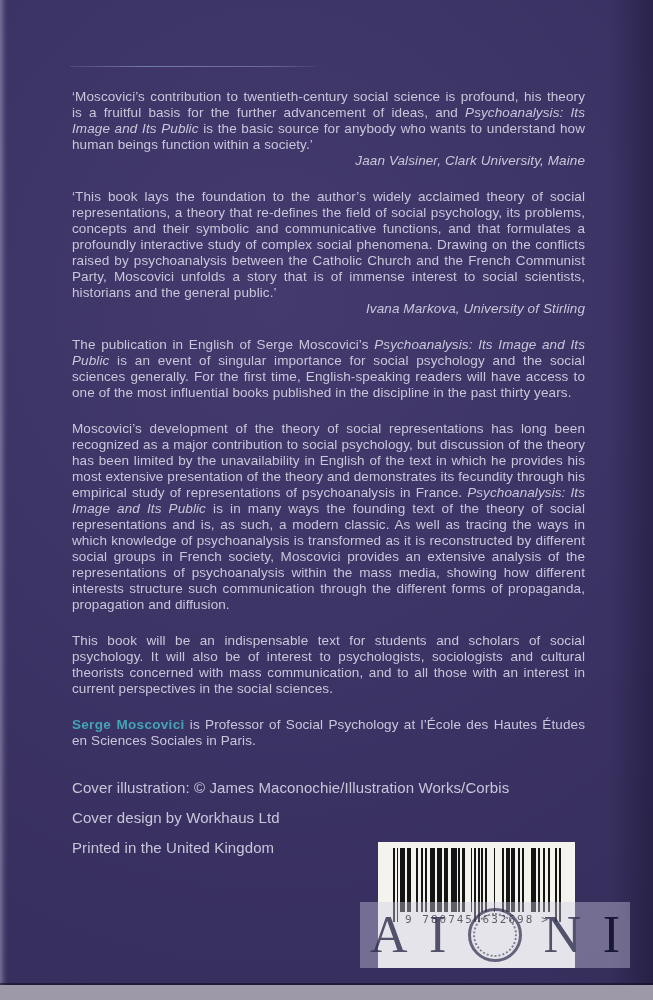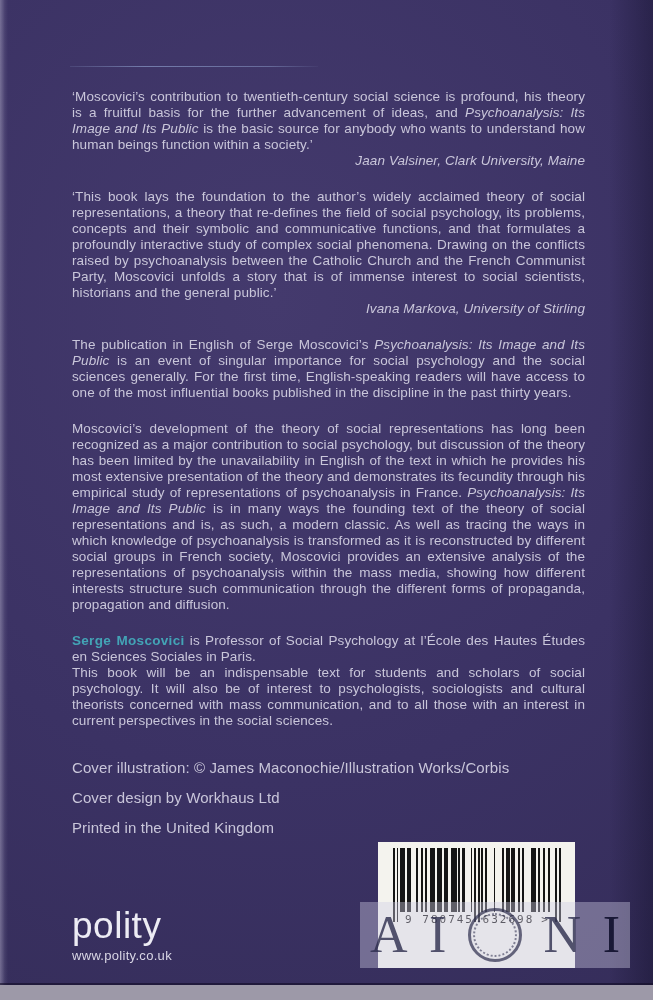--- a/index.html
+++ b/index.html
@@ -71,23 +71,23 @@
       <p class="attribution">Jaan Valsiner, Clark University, Maine</p>
     </div>
 
     <div class="block">
       <p class="para"><span>‘This book lays the foundation to the author’s widely acclaimed theory of social representations, a theory that re-defines the field of social psychology, its problems, concepts and their symbolic and communicative functions, and that formulates a profoundly interactive study of complex social phenomena. Drawing on the conflicts raised by psychoanalysis between the Catholic Church and the French Communist Party, Moscovici unfolds a story that is of immense interest to social scientists, historians and the general public.’</span></p>
       <p class="attribution">Ivana Markova, University of Stirling</p>
     </div>
 
     <p class="para block"><span>The publication in English of Serge Moscovici’s </span><span class="seg-italic">Psychoanalysis: Its Image and Its Public</span><span> is an event of singular importance for social psychology and the social sciences generally. For the first time, English-speaking readers will have access to one of the most influential books published in the discipline in the past thirty years.</span></p>
     <p class="para block"><span>Moscovici’s development of the theory of social representations has long been recognized as a major contribution to social psychology, but discussion of the theory has been limited by the unavailability in English of the text in which he provides his most extensive presentation of the theory and demonstrates its fecundity through his empirical study of representations of psychoanalysis in France. </span><span class="seg-italic">Psychoanalysis: Its Image and Its Public</span><span> is in many ways the founding text of the theory of social representations and is, as such, a modern classic. As well as tracing the ways in which knowledge of psychoanalysis is transformed as it is reconstructed by different social groups in French society, Moscovici provides an extensive analysis of the representations of psychoanalysis within the mass media, showing how different interests structure such communication through the different forms of propaganda, propagation and diffusion.</span></p>
+    <p class="para block"><span>This book will be an indispensable text for students and scholars of social psychology. It will also be of interest to psychologists, sociologists and cultural theorists concerned with mass communication, and to all those with an interest in current perspectives in the social sciences.</span></p>
+
     <p class="para"><span class="seg-author">Serge Moscovici</span><span> is Professor of Social Psychology at l’École des Hautes Études en Sciences Sociales in Paris.</span></p>
-
-    <p class="para block"><span>This book will be an indispensable text for students and scholars of social psychology. It will also be of interest to psychologists, sociologists and cultural theorists concerned with mass communication, and to all those with an interest in current perspectives in the social sciences.</span></p>
 
     <div class="credits">
       <p>Cover illustration: © James Maconochie/Illustration Works/Corbis</p>
       <p>Cover design by Workhaus Ltd</p>
       <p>Printed in the United Kingdom</p>
     </div>
   </div>
 
   <div class="barcode-box">
     <div class="bars">
@@ -186,24 +186,20 @@
         <i class="bar on guard"></i>
         <i class="bar guard"></i>
         <i class="bar on guard"></i>
       </div>
     <div class="digits-row">
       <span>9 780745 632698</span>
       <span class="arrow">&gt;</span>
     </div>
   </div>
 
-  <div class="publisher">
-    <div class="polity-name">polity</div>
-    <div class="polity-url">www.polity.co.uk</div>
-  </div>
 
   <div class="watermark">
     <span class="wm-letter">A</span>
     <span class="wm-letter">I</span>
     <span class="wm-letter wm-o">O</span>
     <span class="wm-letter">N</span>
     <span class="wm-letter last">I</span>
   </div>
 
   <div class="edge-bottom"></div>

